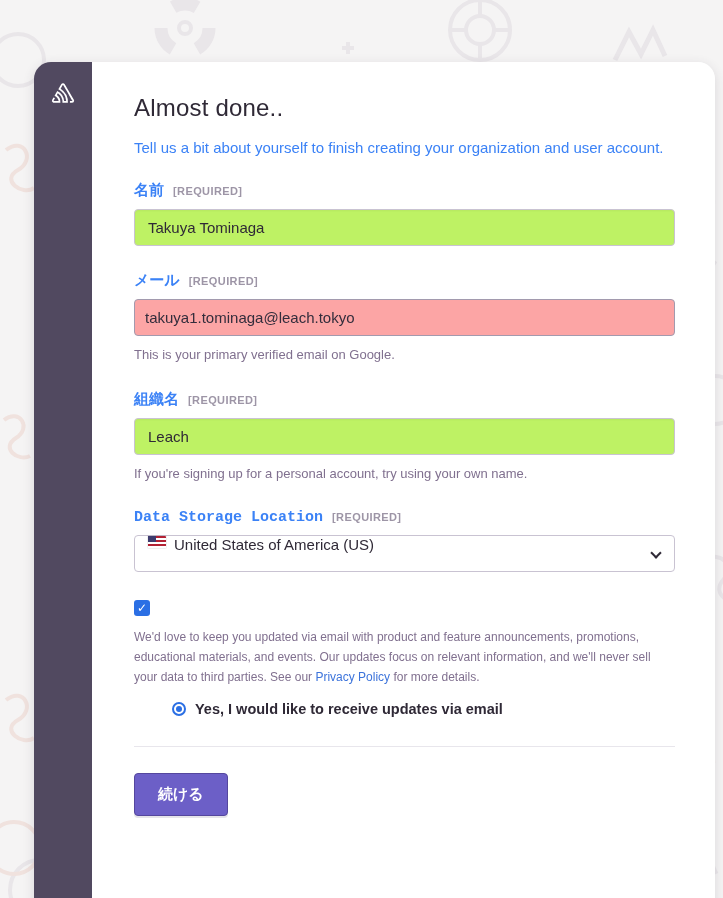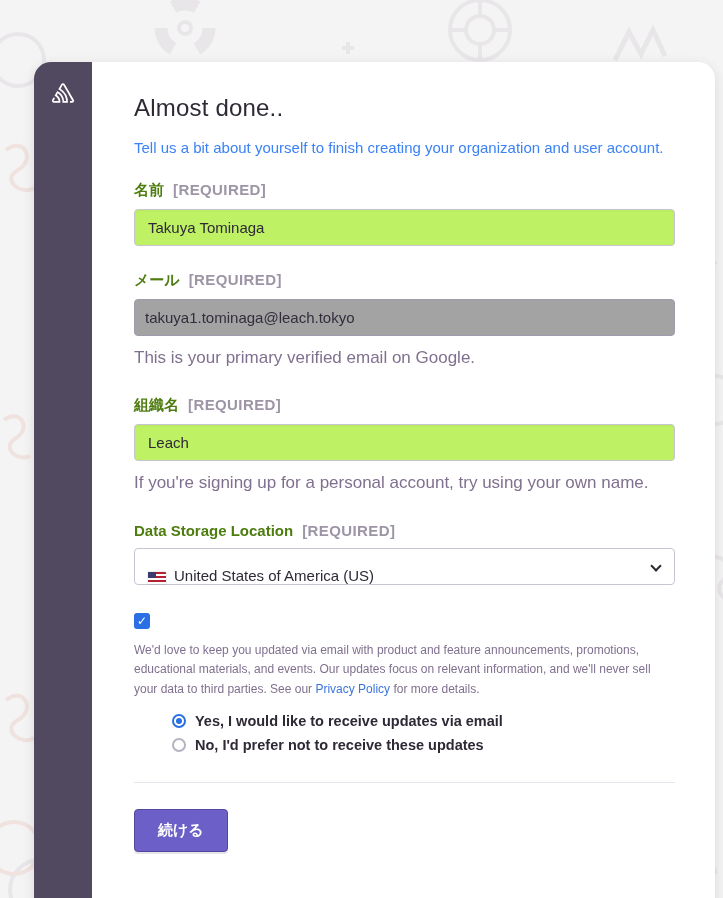--- a/index.html
+++ b/index.html
@@ -26,42 +26,42 @@
   }
   .sidebar svg { width:32px; height:30px; fill:#ffffff; }
 
   .card { flex:1; background:#ffffff; padding:32px 40px 0 42px; overflow:hidden; }
 
   h1.title { font-size:24px; font-weight:500; color:#2f2936; letter-spacing:.2px; }
   .subtitle { margin-top:17px; font-size:15px; color:#3b82f6; }
 
   .field { margin-top:25px; }
   .label-row { display:flex; align-items:baseline; }
-  .label-row label { font-size:15px; font-weight:700; color:#4d7c0f; }
-  .required-tag { margin-left:9px; font-size:15px; font-weight:600; color:#9d95a6; letter-spacing:.4px; }
+  .label-row label { font-size:15px; font-weight:700; color:#3b82f6;font-family:Liberation Mono, monospace; }
+  .required-tag { margin-left:9px; font-size:11px; font-weight:600; color:#9d95a6; letter-spacing:.4px; }
 
   .text-input {
     margin-top:9px; width:100%; height:37px;
     border:1px solid #c9c3d2; border-radius:4px;
     padding:0 13px; font-size:15px; color:#2f2936;
     font-family:inherit; background:#bef264;
     box-shadow:inset 0 1px 2px rgba(40,30,50,.05);
   }
   .text-input.disabled {
-    background:#a3a3a3; border-color:#a29aae; color:#332d3c;
+    background:#fca5a5; border-color:#a29aae; color:#332d3c;
     box-shadow:none;
     padding-left:10px;
   }
-  .help { margin-top:9px; font-size:17px; color:#80708F; line-height:1.55; }
+  .help { margin-top:9px; font-size:13px; color:#80708F; line-height:1.55; }
   .help .link-blue { text-decoration:none; }
 
   .select-box {
     margin-top:9px; width:100%; height:37px;
     border:1px solid #c9c3d2; border-radius:4px;
-    display:flex; align-items:flex-end; padding:0 13px;
+    display:flex; align-items:flex-start; padding:0 13px;
     font-size:15px; color:#2f2936; cursor:pointer; background:#fff;
     position:relative;
   }
   .flag { width:18px; height:12px; margin-right:8px; position:relative; flex:0 0 18px;
     background:repeating-linear-gradient(#B22234 0 2px,#ffffff 2px 4px);
     border-radius:1px; box-shadow:0 0 0 1px rgba(0,0,0,.06);
   }
   .flag::before { content:""; position:absolute; left:0; top:0; width:8px; height:6px; background:#3C3B6E; }
   .chevron {
     position:absolute; right:14px; top:13px; width:8px; height:8px;
@@ -201,24 +201,20 @@
         </span>
     </div>
 
     
     <p class="updates-desc"><span>We'd love to keep you updated via email with product and feature announcements, promotions, educational materials, and events. Our updates focus on relevant information, and we'll never sell your data to third parties. See our </span><a class="link-blue">Privacy Policy</a><span> for more details.</span></p>
 
     <label class="radio-row">
       <span class="radio on"></span>
       <span class="radio-label">Yes, I would like to receive updates via email</span>
     </label>
-    <label class="radio-row">
-      <span class="radio"></span>
-      <span class="radio-label">No, I'd prefer not to receive these updates</span>
-    </label>
 
     <hr class="divider">
 
     <button class="continue-btn">続ける</button>
 
     
 
   </main>
 </div>
 

